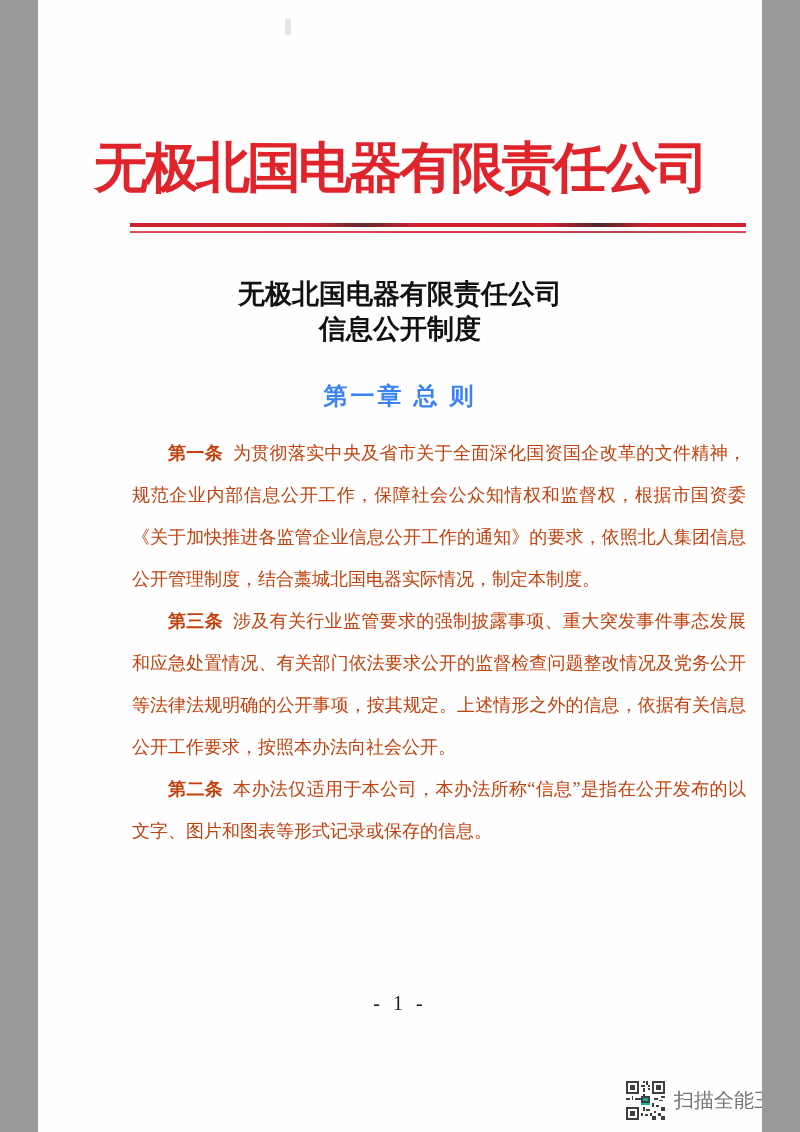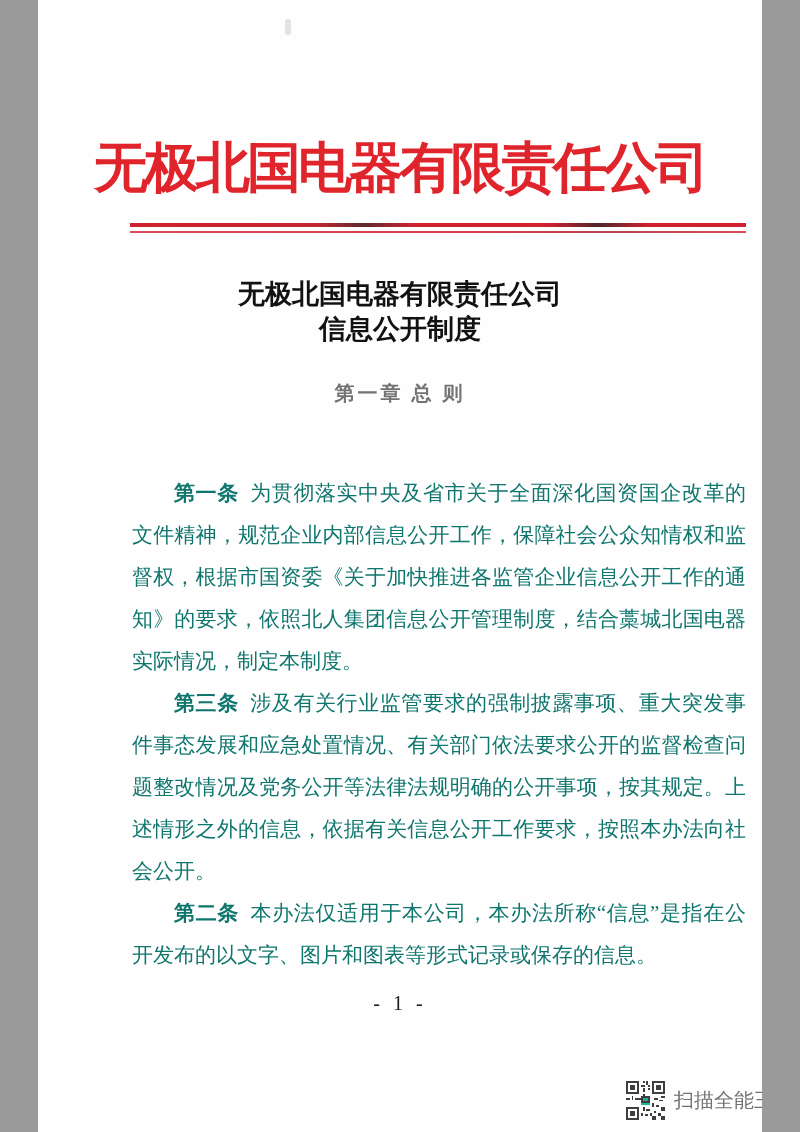--- a/index.html
+++ b/index.html
@@ -56,34 +56,33 @@
     font-size: 27px;
     font-weight: 700;
     line-height: 35px;
     color: #121212;
   }
   .chapter-heading {
     position: absolute;
     top: 380px; left: 0;
     width: 100%;
     text-align: center;
-    font-size: 20px;
+    font-size: 24px;
     font-weight: 700;
     letter-spacing: 3px;
-    color: #737373;
+    color: #3b82f6;
   }
   .doc-body {
     position: absolute;
     top: 432px; left: 94px;
     width: 614px;
-    font-size: 21px;
+    font-size: 18px;
     line-height: 42px;
     text-align: justify;
-    color: #0f766e;
-    margin-top: 40px;
+    color: #c2410c;
   }
   .doc-body p { text-indent: 2em; }
   .doc-body .article-label {
     font-weight: 700;
     margin-right: 0.55em;
   }
   .page-number {
     position: absolute;
     top: 992px; left: 0;
     width: 100%;

